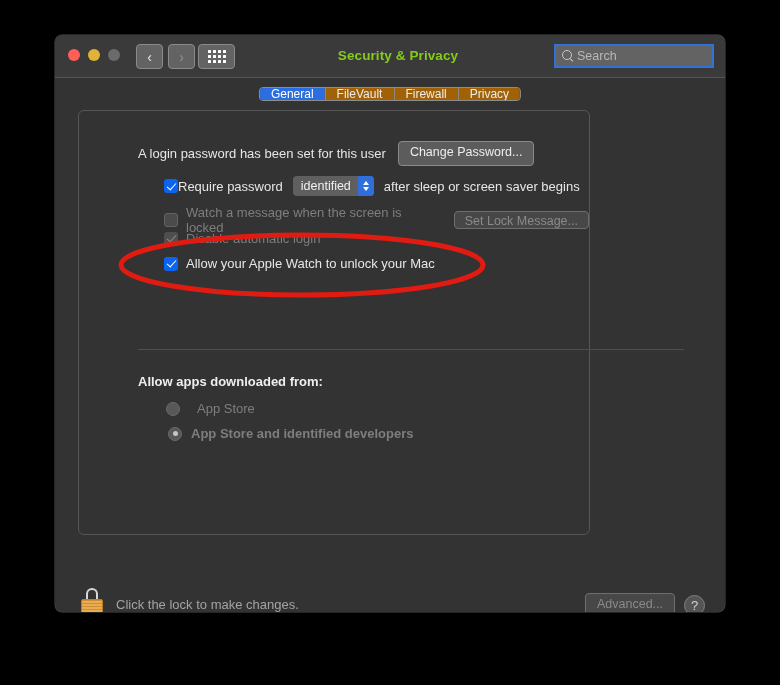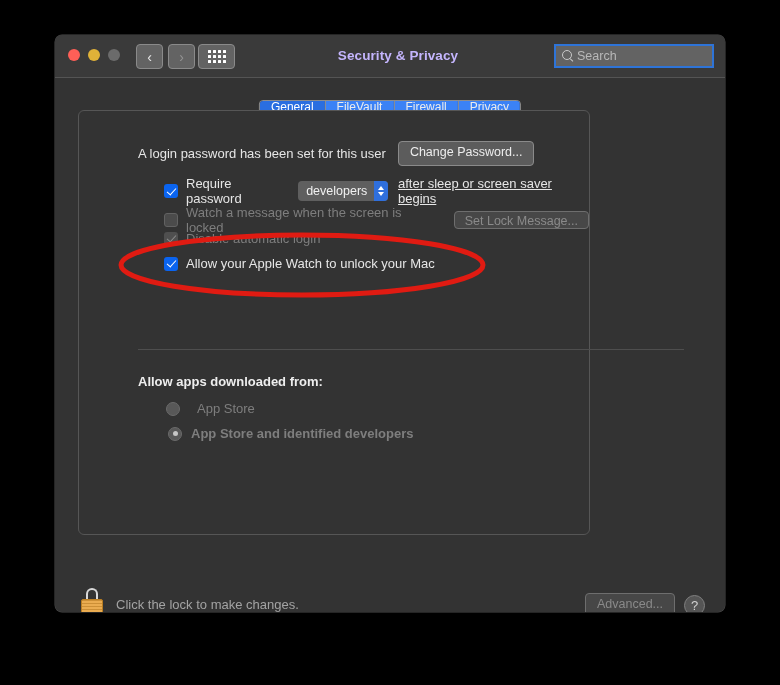--- a/index.html
+++ b/index.html
@@ -88,21 +88,21 @@
     width: 3px; height: 3px;
     background: #ffffff;
     border-radius: 0.5px;
     display: block;
   }
 
   .wtitle {
     position: absolute;
     left: 0; right: 0; top: 13px;
     text-align: center;
-    color: #c4b5fd;
+    color: #84cc16;
     font-size: 13.5px;
     font-weight: bold;
     letter-spacing: 0.1px;
     padding-left: 16px;
   }
 
   .searchwrap {
     position: absolute;
     right: 11px;
     top: 9px;
@@ -145,34 +145,34 @@
 
   
   .tabzone {
     position: relative;
     height: 33px;
   }
   .tabs {
     position: absolute;
     left: 50%;
     transform: translateX(-50%);
-    top: 22px;
+    top: 9px;
     display: flex;
     border: 0.5px solid #8d8d8d;
     border-radius: 4px;
     overflow: hidden;
     height: 14px;
   }
   .tab {
     padding: 0 11px;
     display: flex;
     align-items: center;
     font-size: 12px;
     color: #ececec;
-    background: #3b82f6;
+    background: #a16207;
     border-left: 0.5px solid #8d8d8d;
     white-space: nowrap;
   }
   .tab:first-child { border-left: none; }
   .tab.active {
     background: #2a6ee0;
     color: #ffffff;
   }
 
   
@@ -441,29 +441,29 @@
 
   <div class="panel">
 
     <div class="row" style="position:absolute; left:59px; top:30px;">
       <span class="lbl">A login password has been set for this user</span>
       <button class="btn" style="margin-left:12px;">Change Password...</button>
     </div>
 
     <div class="row" style="position:absolute; left:85px; top:65px;">
       <span class="cb on"></span>
-      <span class="lbl" style="margin-left:8px;">Require password</span>
+      <span class="lbl" style="">Require password</span>
       <span class="popup" style="margin-left:10px;">
-        <span class="val">developers</span>
+        <span class="val">identified</span>
         <span class="stepper">
           <span class="up"></span>
             <span class="down"></span>
         </span>
       </span>
-      <span class="lbl" style="margin-left:10px;text-decoration:underline;">after sleep or screen saver begins</span>
+      <span class="lbl" style="margin-left:10px;">after sleep or screen saver begins</span>
     </div>
 
     <div class="row" style="position:absolute; left:85px; top:94px;">
       <span class="cb off"></span>
       <span class="lbl dim" style="margin-left:8px;">Watch a message when the screen is locked</span>
       <button class="btn dim" style="margin-left:11px; padding:3px 10px 0;">Set Lock Message...</button>
     </div>
 
     <div class="row" style="position:absolute; left:85px; top:120px;">
       <span class="cb on dim"></span>

